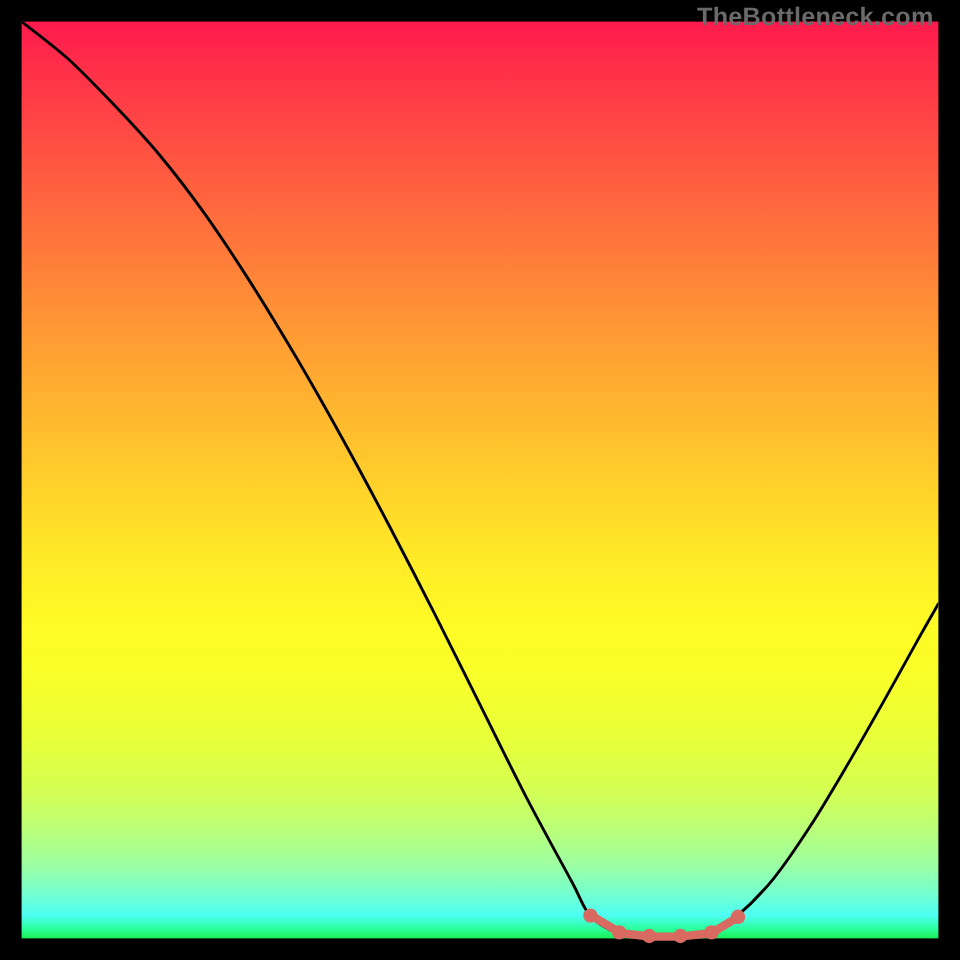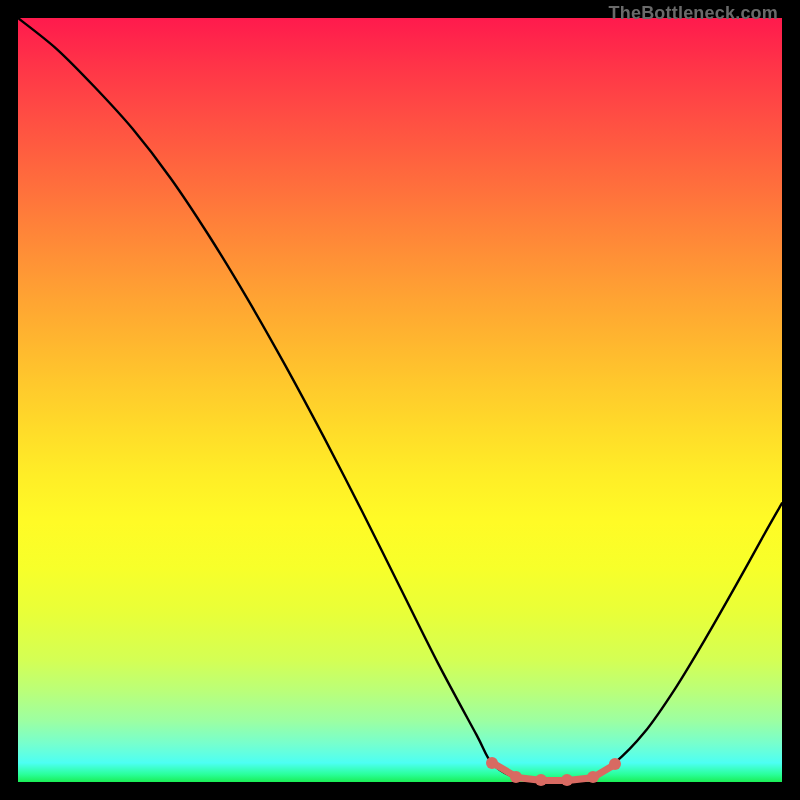--- a/index.html
+++ b/index.html
@@ -38,21 +38,21 @@
       #4dfff3 97.5%,
       #2aff9b 99%,
       #1aee55 100%
     );
   }
   .watermark {
     position: absolute;
     top: 3px;
     right: 22px;
     font-family: Arial, Helvetica, sans-serif;
-    font-size: 18px;
+    font-size: 21px;
     font-weight: bold;
     color: #6a6a6a;
     letter-spacing: 0.2px;
   }
   .curve {
     position: absolute;
     left: 0;
     top: 0;
     width: 764px;
     height: 764px;

